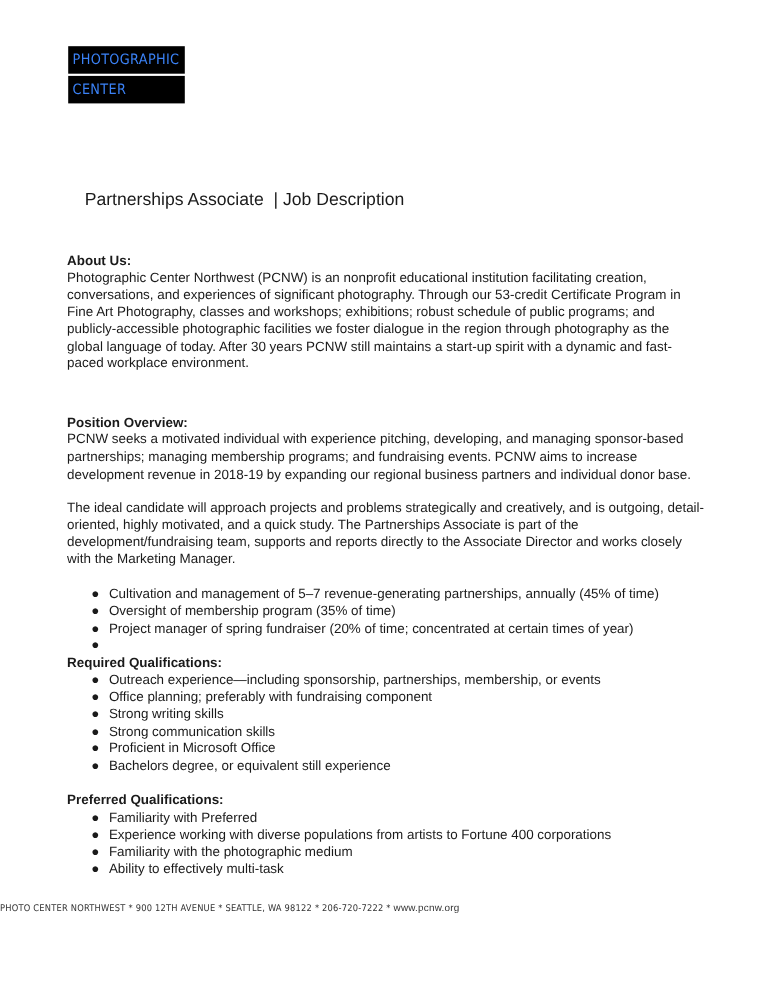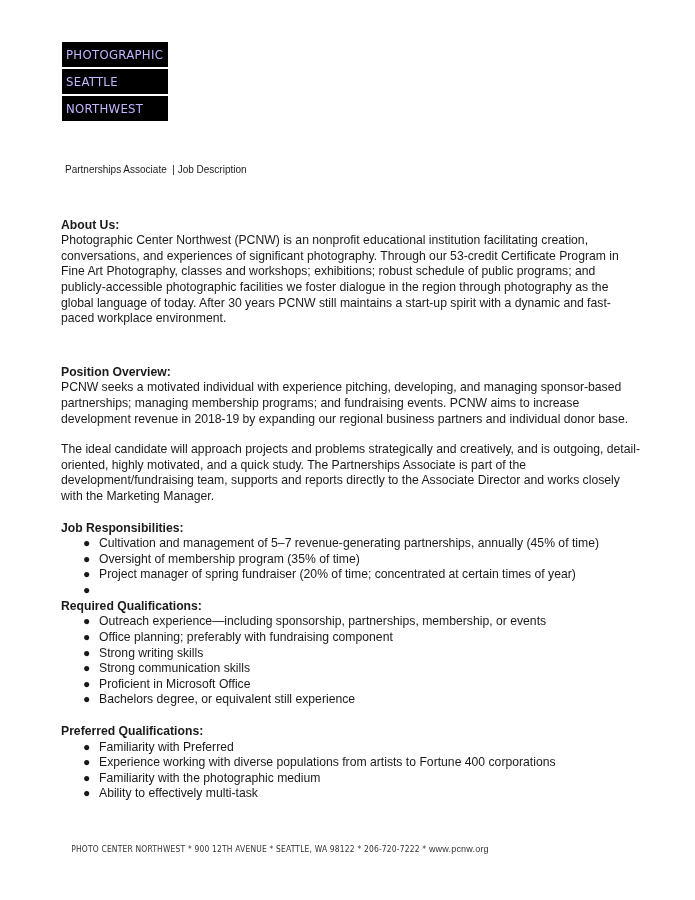--- a/index.html
+++ b/index.html
@@ -1,61 +1,59 @@
 <!DOCTYPE html>
 <html><head>
 <meta charset="utf-8">
 <style>
   html, body { margin: 0; padding: 0; background: #ffffff; }
   body { width: 695px; height: 900px; position: relative; overflow: hidden;
          font-family: "Liberation Sans", sans-serif; color: #1a1a1a; }
   .logo { position: absolute; left: 62px; top: 42px; width: 106px; }
-  .logo-row { background: #000; color: #c4b5fd; height: 25px; margin-bottom: 2px;
+  .logo-row { background: #000; color: #3b82f6; height: 25px; margin-bottom: 2px;
               font-family: "DejaVu Sans Condensed", "DejaVu Sans", sans-serif;
               font-size: 13px; letter-spacing: 0.3px; line-height: 25px; padding-left: 4px;
               font-stretch: condensed; white-space: nowrap; overflow: hidden; }
   .content { position: absolute; left: 61px; top: 158px; width: 580px;
              font-size: 12.2px; line-height: 15.6px; }
-  .doc-title { margin: 4px; font-size: 10px; font-weight: normal; }
+  .doc-title { margin: 16px; font-size: 16px; font-weight: normal; }
   .section { margin: 0; }
   .h { font-weight: bold; margin: 0; }
   p { margin: 0; }
   ul { list-style: none; margin: 0; padding: 0; }
   li { position: relative; padding-left: 38px; }
   li .bullet { position: absolute; left: 22px; top: 0; }
-  .footer { position: absolute; left: 0; width: 560px; top: 844px; text-align: center;
+  .footer { position: absolute; left: 0; width: 560px; top: 820px; 
             font-family: "DejaVu Sans Condensed", "DejaVu Sans", sans-serif;
             font-size: 8.4px; letter-spacing: 0.2px; color: #333; }
   .footer .url { font-family: "Liberation Sans", sans-serif; font-size: 9px; }
 </style>
 </head>
 <body>
 
 <div class="logo">
   <div class="logo-row">PHOTOGRAPHIC</div>
-  <div class="logo-row">SEATTLE</div>
-  <div class="logo-row">NORTHWEST</div>
+  <div class="logo-row">CENTER</div>
 </div>
 
 <div class="content">
   <h1 class="doc-title" style="white-space: pre;">Partnerships Associate  | Job Description</h1>
 
   <div class="section" style="margin-top: 40px;">
     <div class="h">About Us:</div>
     <p>Photographic Center Northwest (PCNW) is an nonprofit educational institution facilitating creation, conversations, and experiences of significant photography. Through our 53-credit Certificate Program in Fine Art Photography, classes and workshops; exhibitions; robust schedule of public programs; and publicly-accessible photographic facilities we foster dialogue in the region through photography as the global language of today. After 30 years PCNW still maintains a start-up spirit with a dynamic and fast-paced workplace environment.</p>
   </div>
 
   <div class="section" style="margin-top: 38px;">
     <div class="h">Position Overview:</div>
     <p>PCNW seeks a motivated individual with experience pitching, developing, and managing sponsor-based partnerships; managing membership programs; and fundraising events. PCNW aims to increase development revenue in 2018-19 by expanding our regional business partners and individual donor base.</p>
     <p style="margin-top: 15px;">The ideal candidate will approach projects and problems strategically and creatively, and is outgoing, detail-oriented, highly motivated, and a quick study. The Partnerships Associate is part of the development/fundraising team, supports and reports directly to the Associate Director and works closely with the Marketing Manager.</p>
   </div>
 
   <div class="section" style="margin-top: 16px;">
-    <div class="h">Job Responsibilities:</div>
     <ul>
       <li><span class="bullet">●</span><span>Cultivation and management of 5–7 revenue-generating partnerships, annually (45% of time)</span></li>
       <li><span class="bullet">●</span><span>Oversight of membership program (35% of time)</span></li>
       <li><span class="bullet">●</span><span>Project manager of spring fundraiser (20% of time; concentrated at certain times of year)</span></li>
       <li><span class="bullet">●</span></li>
     </ul>
   </div>
 
   <div class="section" style="margin-top: 16px;">
     <div class="h">Required Qualifications:</div>

